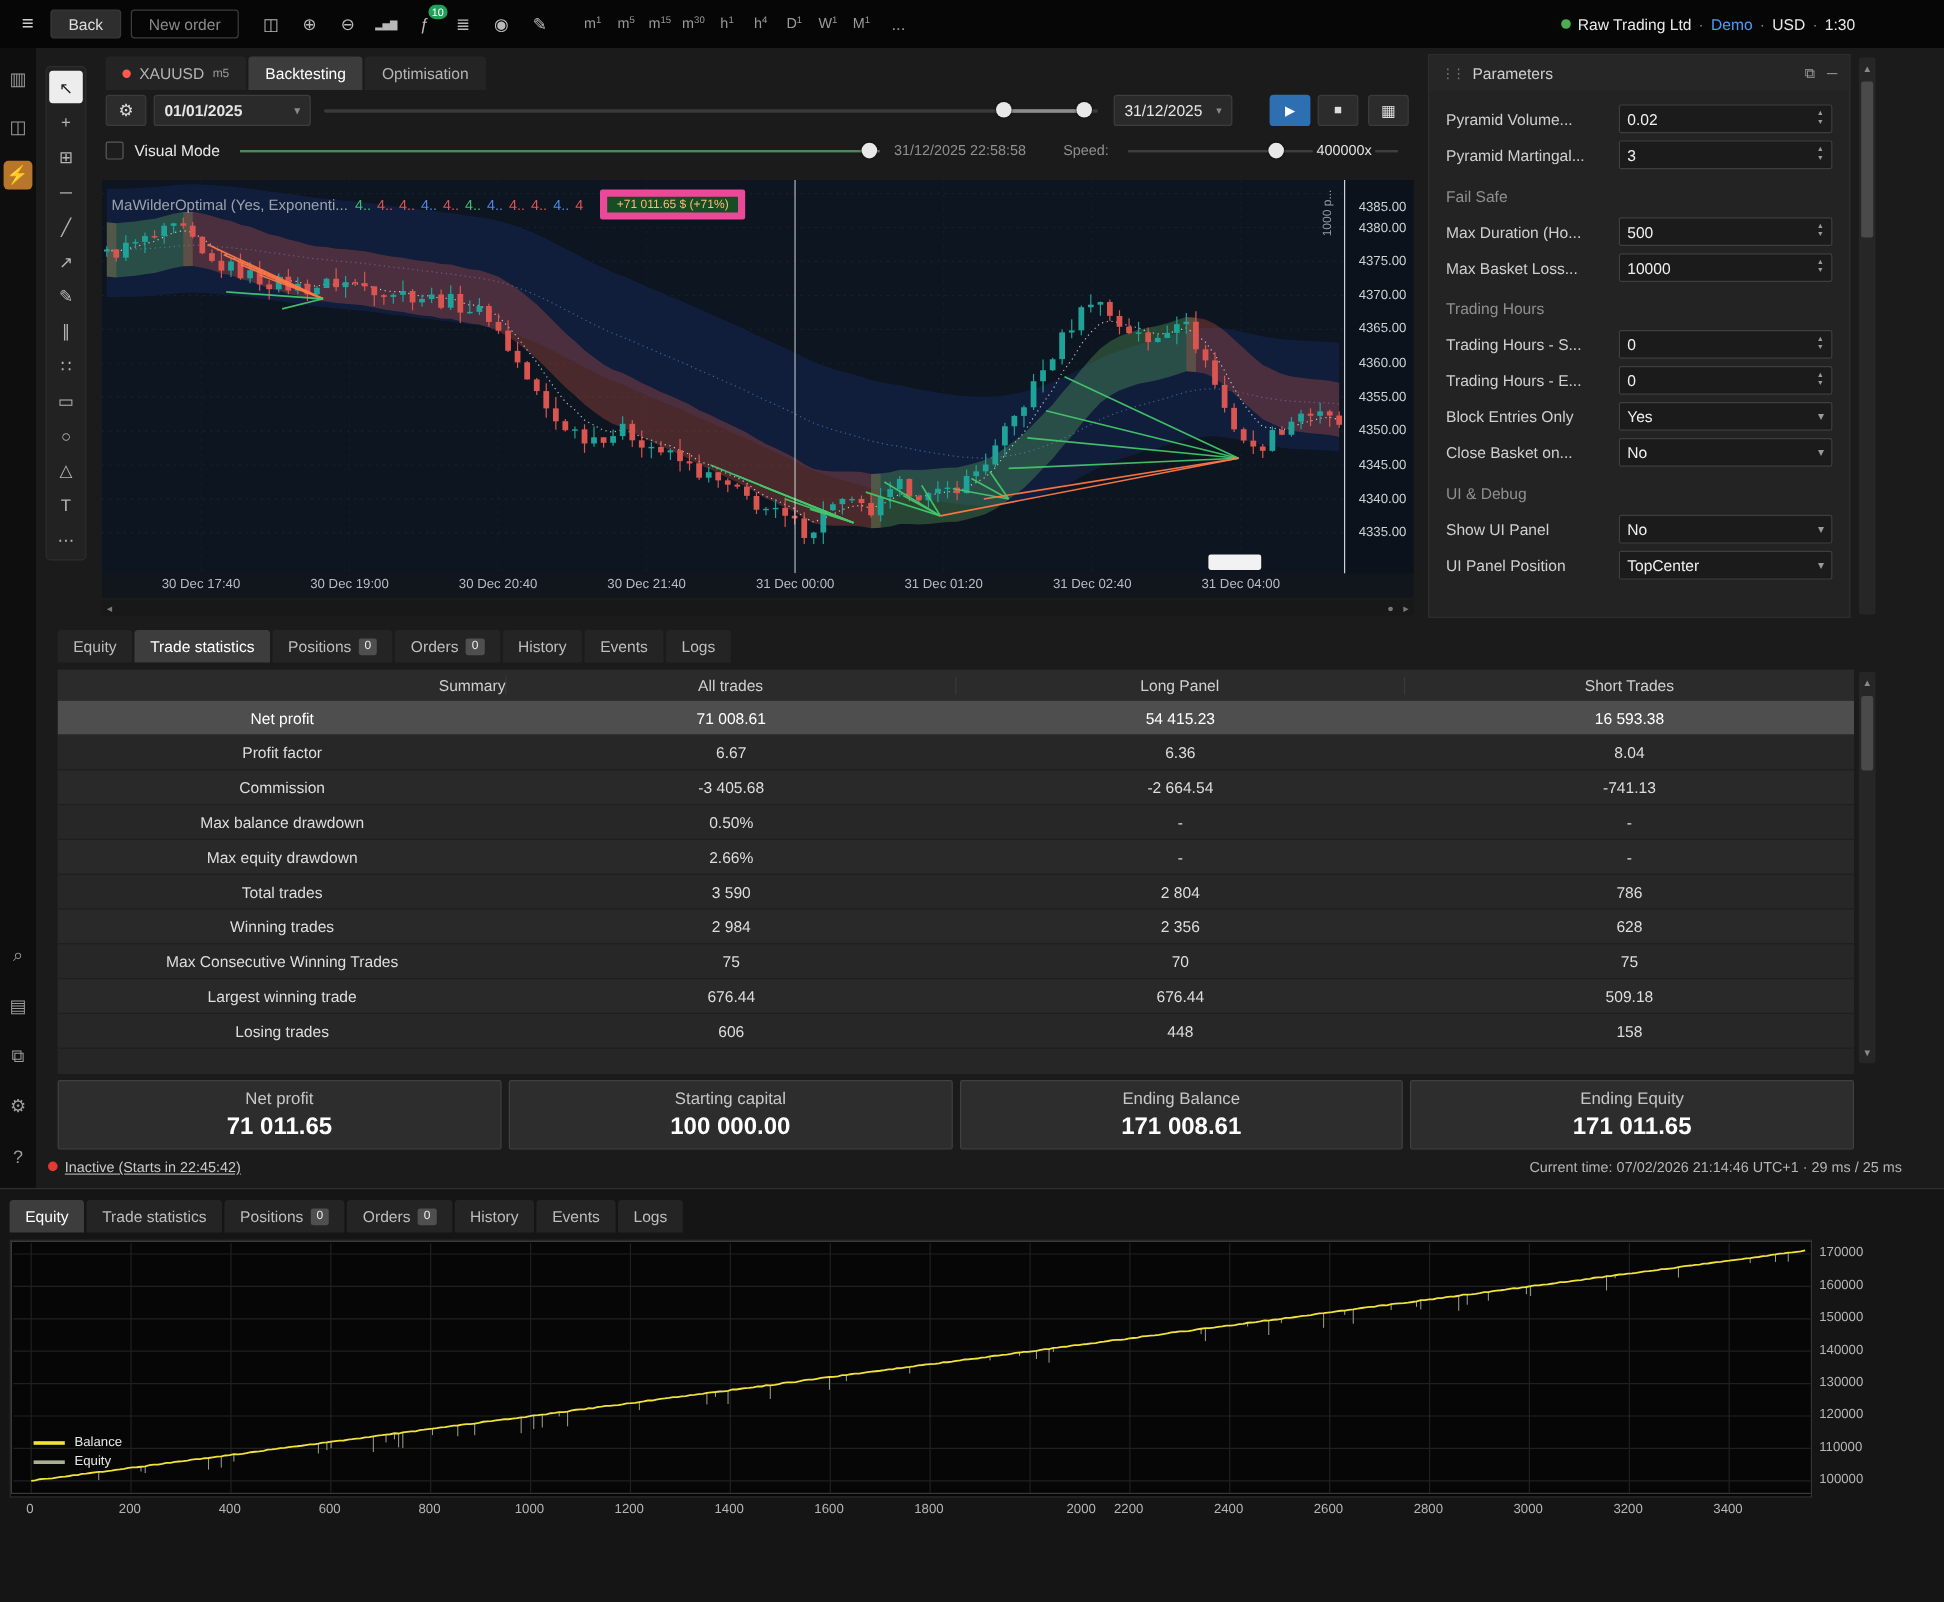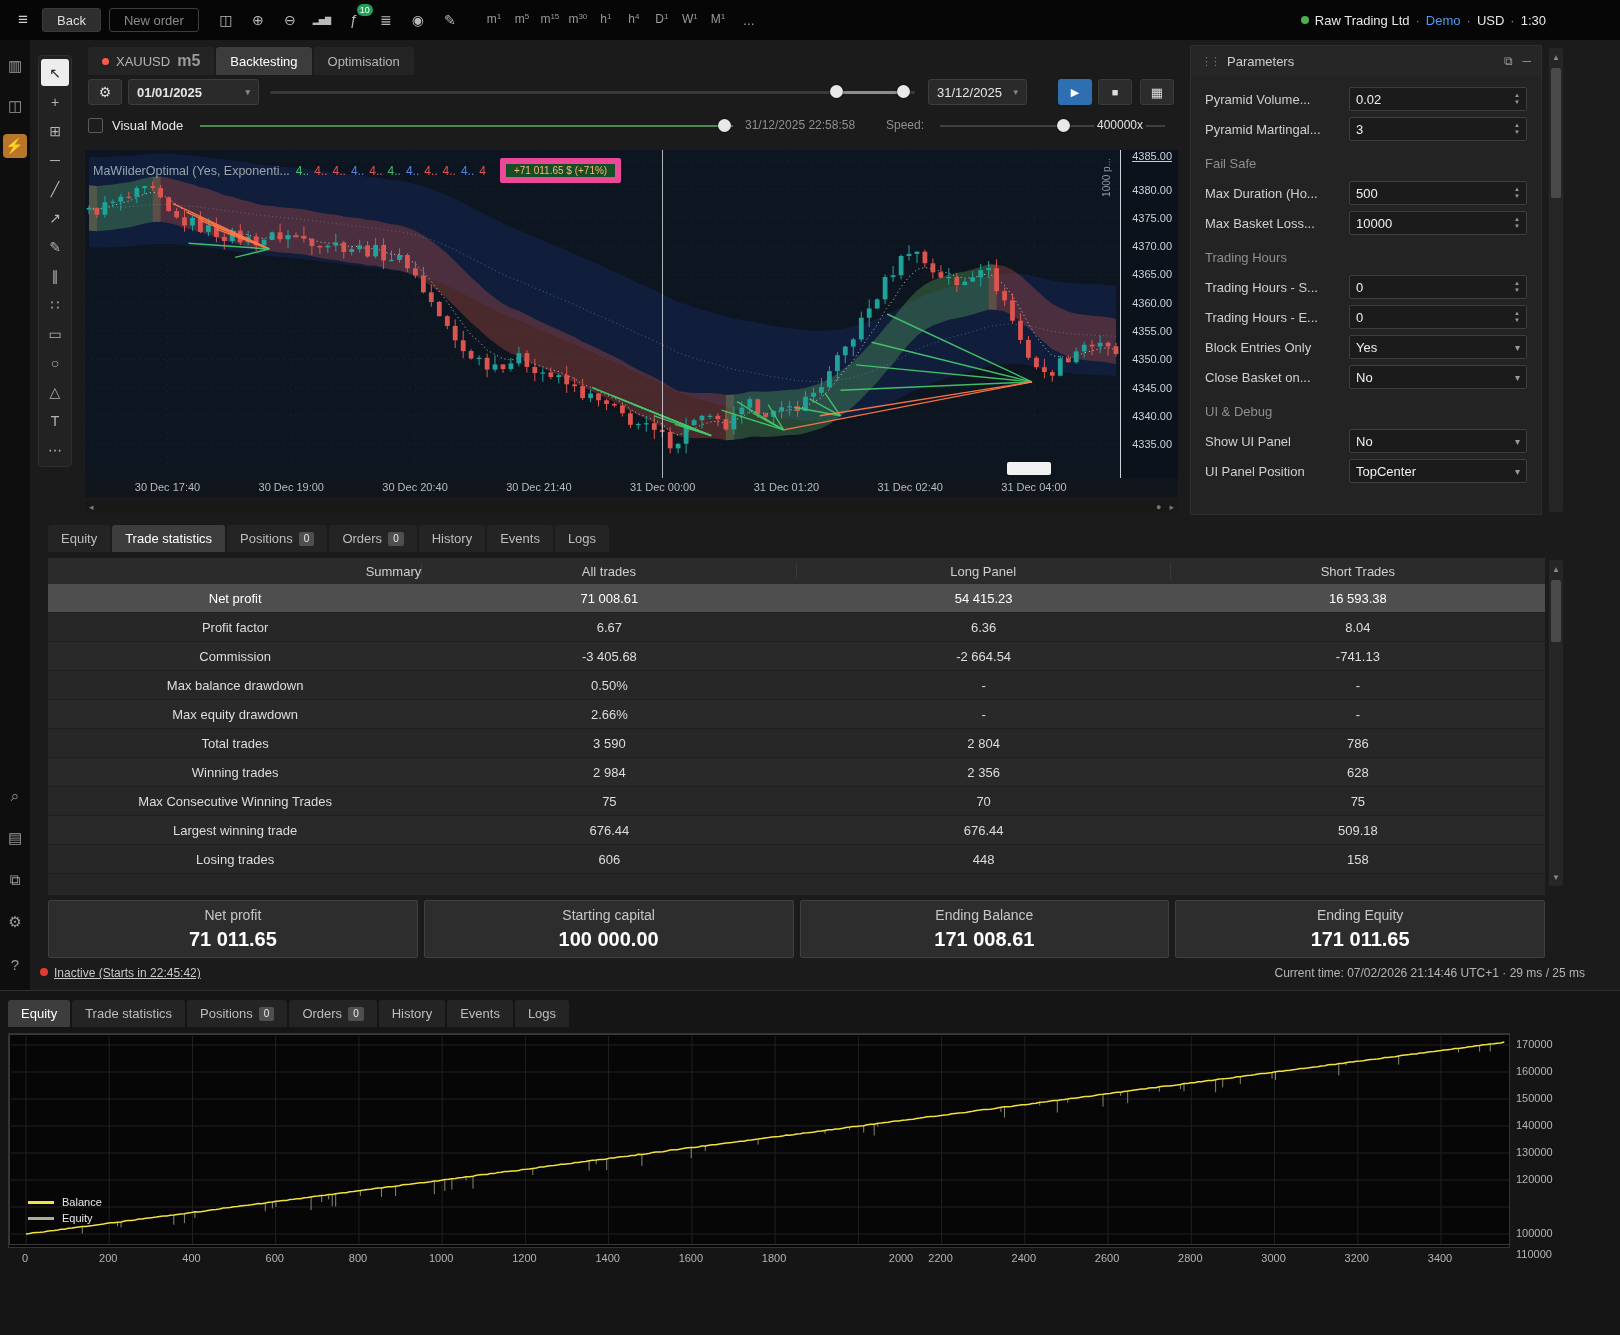--- a/index.html
+++ b/index.html
@@ -33,21 +33,21 @@
 
 .draw-tools{position:absolute;left:38px;top:55px;width:34px;background:#222;border:1px solid #2e2e2e;border-radius:4px;display:flex;flex-direction:column;align-items:center;padding:3px 0;gap:2px;z-index:4;}
 .dtool{width:28px;height:27px;display:flex;align-items:center;justify-content:center;color:#b5b5b5;font-size:14px;border-radius:3px;}
 .dtool.selected{background:#ededed;color:#222;}
 
 
 .tabs-row{position:absolute;left:80px;top:45px;width:1100px;height:30px;display:flex;align-items:flex-end;gap:2px;padding-left:8px;}
 .chart-tab{height:28px;padding:0 14px;background:#242424;color:#b5b5b5;display:flex;align-items:center;gap:7px;font-size:13px;border-radius:3px 3px 0 0;}
 .chart-tab.active{background:#3c3c3c;color:#fff;}
 .tab-dot{width:7px;height:7px;border-radius:50%;background:#ff5a4e;}
-.tab-sub{color:#9a9a9a;font-size:16px;font-weight:bold;}
+.tab-sub{color:#9a9a9a;font-size:10px;}
 
 
 .controls-row{position:absolute;left:80px;top:79px;width:1100px;height:28px;}
 .gear-btn{position:absolute;left:8px;top:0;width:34px;height:26px;background:#2c2c2c;border:1px solid #3b3b3b;border-radius:3px;display:flex;align-items:center;justify-content:center;color:#ddd;font-size:14px;}
 .date-field{position:absolute;top:0;height:26px;background:#2a2a2a;border:1px solid #3d3d3d;border-radius:3px;display:flex;align-items:center;justify-content:space-between;padding:0 8px;font-size:13px;color:#e5e5e5;}
 .date-field .caret{color:#8a8a8a;font-size:9px;margin-left:8px;}
 .df-start{left:48px;width:131px;font-weight:bold;}
 .df-end{left:848px;width:99px;}
 .range-track{position:absolute;left:190px;top:12px;width:645px;height:3px;background:#3a3a3a;border-radius:2px;}
 .range-sel{position:absolute;left:566px;top:0;width:67px;height:3px;background:#8c8c8c;}
@@ -648,21 +648,21 @@
           <span class="iv" style="color: rgb(224, 82, 82);">4..</span>
           <span class="iv" style="color: rgb(79, 134, 232);">4..</span>
           <span class="iv" style="color: rgb(224, 82, 82);">4</span>
         </span>
       <span class="profit-badge">+71 011.65 $ (+71%)</span>
     </div>
     <div class="scale-ruler">1000 p...</div>
     <div class="cursor-tag"></div>
   </div>
   <div class="price-axis" id="price-axis">
-      <div class="pa-label" style="top: 0; text-decoration: underline;">4385.00</div>
+      <div class="pa-label" style="top: 17px;">4385.00</div>
       <div class="pa-label" style="top: 33.5862px;">4380.00</div>
       <div class="pa-label" style="top: 61.8621px;">4375.00</div>
       <div class="pa-label" style="top: 90.1379px;">4370.00</div>
       <div class="pa-label" style="top: 118.414px;">4365.00</div>
       <div class="pa-label" style="top: 146.69px;">4360.00</div>
       <div class="pa-label" style="top: 174.966px;">4355.00</div>
       <div class="pa-label" style="top: 203.241px;">4350.00</div>
       <div class="pa-label" style="top: 231.517px;">4345.00</div>
       <div class="pa-label" style="top: 259.793px;">4340.00</div>
       <div class="pa-label" style="top: 288.069px;">4335.00</div>
@@ -1044,21 +1044,21 @@
           <span class="sw" style="background: rgb(168, 178, 147);"></span>
           <span>Equity</span>
         </div>
       </div>
   <div class="eyl" style="top: 47px;">170000</div>
       <div class="eyl" style="top: 74px;">160000</div>
       <div class="eyl" style="top: 101px;">150000</div>
       <div class="eyl" style="top: 128px;">140000</div>
       <div class="eyl" style="top: 155px;">130000</div>
       <div class="eyl" style="top: 182px;">120000</div>
-      <div class="eyl" style="top: 209px; margin-top: 48px;">110000</div>
+      <div class="eyl" style="top: 209px;">110000</div>
       <div class="eyl" style="top: 236px;">100000</div>
       <div class="exl" style="left: 25px;">0</div>
       <div class="exl" style="left: 108.235px;">200</div>
       <div class="exl" style="left: 191.471px;">400</div>
       <div class="exl" style="left: 274.706px;">600</div>
       <div class="exl" style="left: 357.941px;">800</div>
       <div class="exl" style="left: 441.176px;">1000</div>
       <div class="exl" style="left: 524.412px;">1200</div>
       <div class="exl" style="left: 607.647px;">1400</div>
       <div class="exl" style="left: 690.882px;">1600</div>

